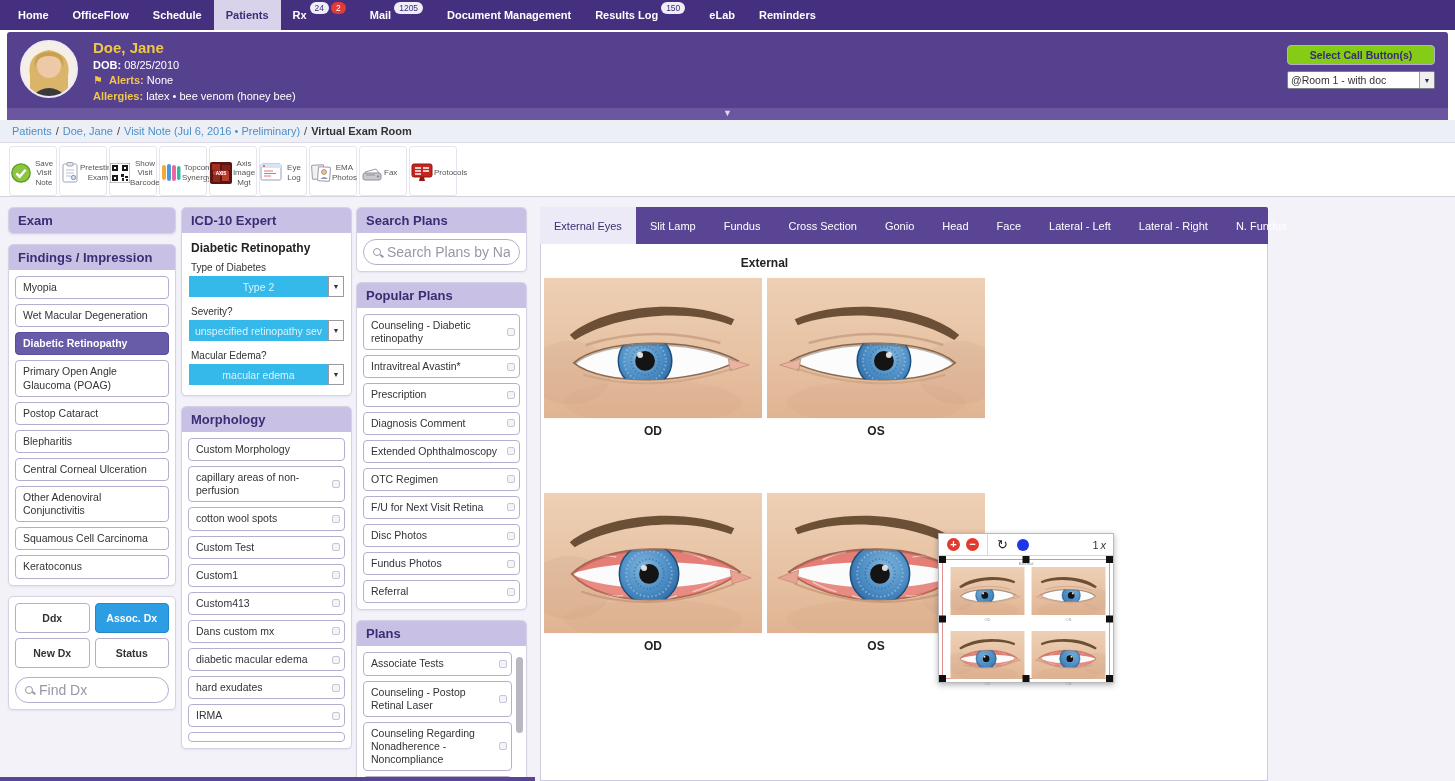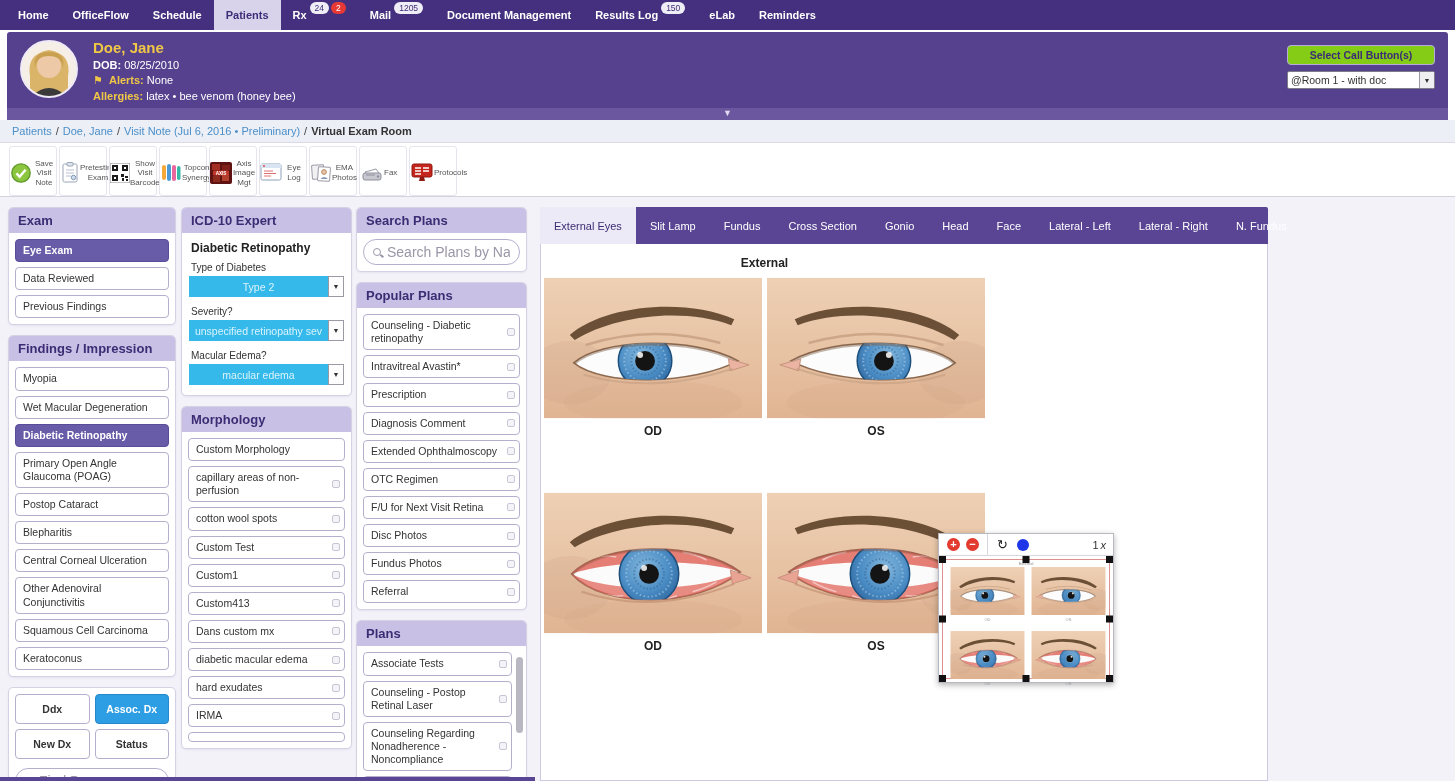--- a/index.html
+++ b/index.html
@@ -388,25 +388,20 @@
       </span>
       <span class="tlabel">Protocols</span>
     </div>
   </div>
 
   <div class="content">
 
     <div class="col col1">
       <div class="panel">
         <div class="panel-h">Exam</div>
-        <div class="panel-b">
-          <div class="item-btn plain selected">Eye Exam</div>
-          <div class="item-btn plain">Data Reviewed</div>
-          <div class="item-btn plain">Previous Findings</div>
-        </div>
       </div>
 
       <div class="panel">
         <div class="panel-h">Findings / Impression</div>
         <div class="panel-b">
           <div class="item-btn plain">Myopia</div>
           <div class="item-btn plain">Wet Macular Degeneration</div>
           <div class="item-btn plain selected">Diabetic Retinopathy</div>
           <div class="item-btn plain">Primary Open Angle Glaucoma (POAG)</div>
           <div class="item-btn plain">Postop Cataract</div>

